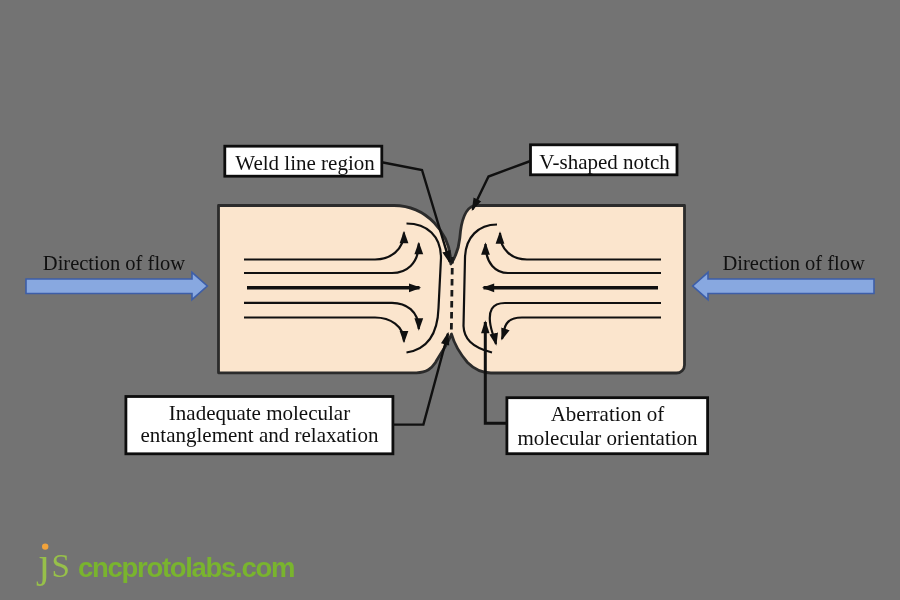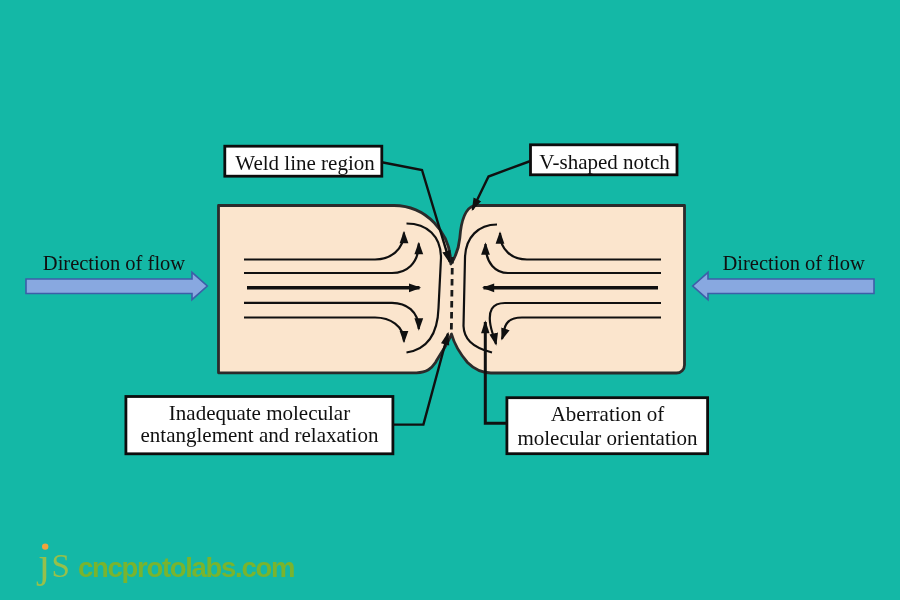--- a/index.html
+++ b/index.html
@@ -1,16 +1,16 @@
 <!DOCTYPE html>
 <html><head>
 <meta charset="utf-8">
 <style>
   html,body{margin:0;padding:0;background:#ffffff;}
-  #stage{position:relative;width:900px;height:600px;background:#14b8a6;overflow:hidden;}
+  #stage{position:relative;width:900px;height:600px;background:#737373;overflow:hidden;}
   svg{display:block;}
   text{font-family:"Liberation Serif",serif;}
 </style>
 </head>
 <body>
 <div id="stage">
 <svg width="900" height="600" viewBox="0 0 900 600" xmlns="http://www.w3.org/2000/svg">
   <defs>
     <marker id="af" viewBox="0 0 13 10" refX="11" refY="5" markerWidth="13" markerHeight="10" markerUnits="userSpaceOnUse" orient="auto">
       <path d="M0.3,0.6 L12.7,5 L0.3,9.4 Z" fill="#101010"></path>

